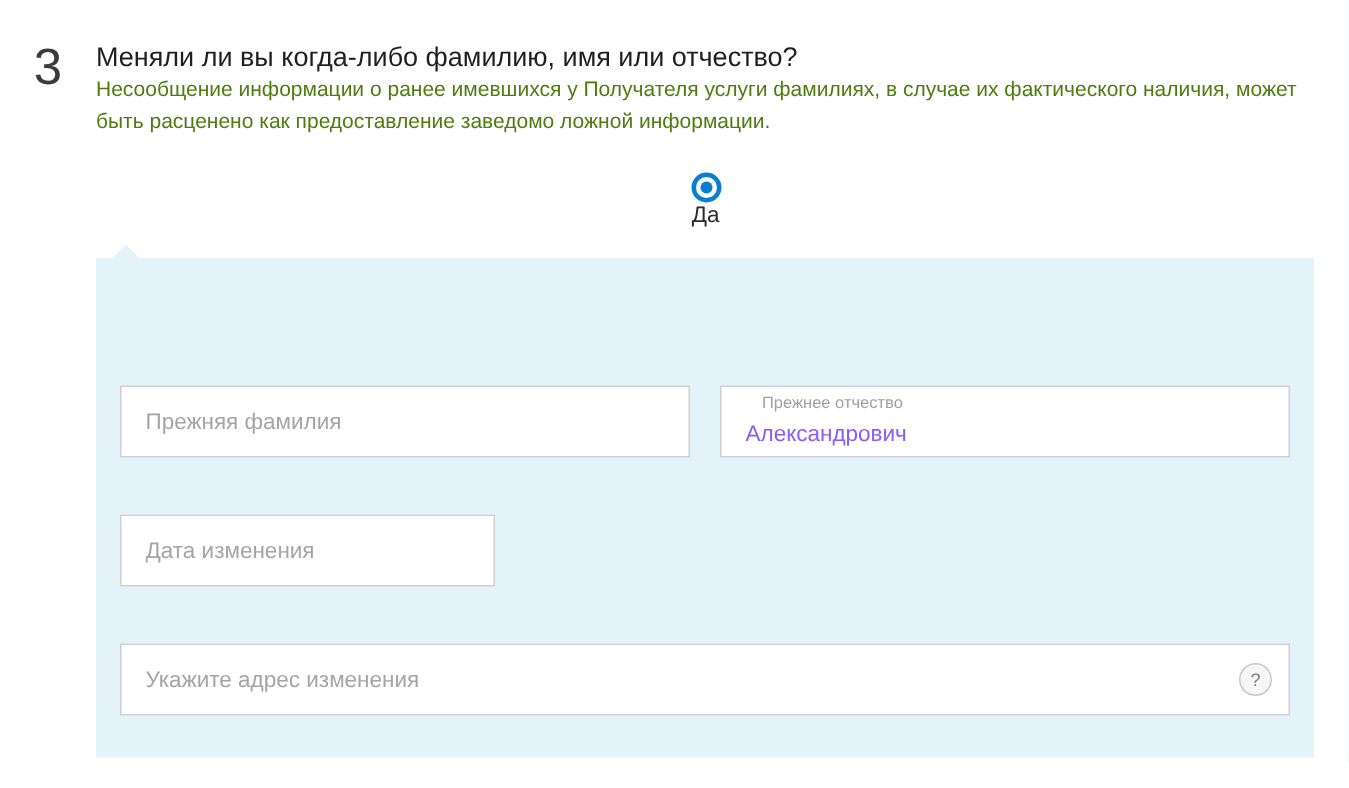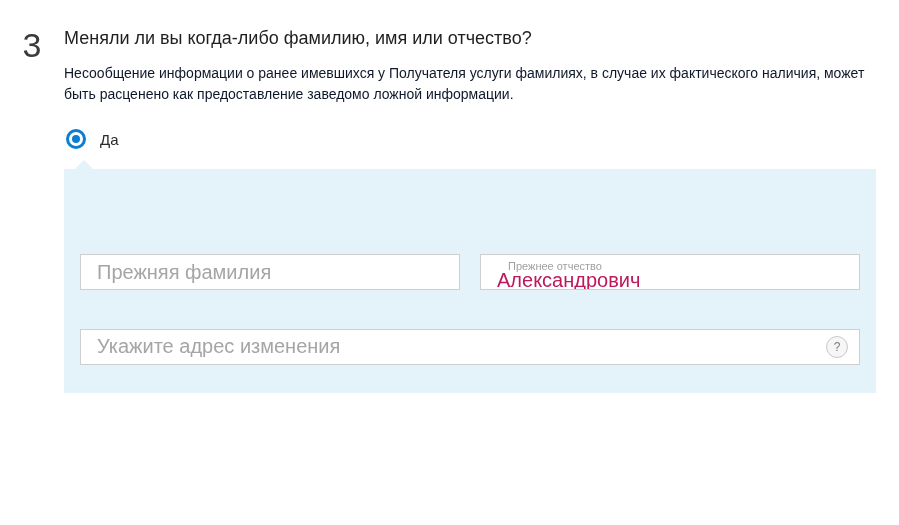--- a/index.html
+++ b/index.html
@@ -29,34 +29,33 @@
       font-family: "Segoe UI Light", Arial, sans-serif;
     }
     .content {
       flex: 1;
       padding-right: 24px;
     }
     .question-title {
       font-size: 18px;
       color: #1f1f1f;
       font-weight: 400;
-      margin-bottom: 14px;
     }
     .hint-text {
       font-size: 14px;
-      color: #0f172a;
+      color: #4d7c0f;
       line-height: 1.5;
       margin-bottom: 24px;
     }
     .radio-row {
       display: flex;
       align-items: center;
-      gap: 14px;
       margin-bottom: 20px;
       padding-left: 2px;
+      flex-direction: column;
     }
     .radio-outer {
       width: 20px;
       height: 20px;
       border: 3px solid #0a7ed2;
       border-radius: 50%;
       display: flex;
       align-items: center;
       justify-content: center;
       cursor: pointer;
@@ -97,26 +96,26 @@
     .field {
       position: relative;
       flex: 1;
     }
     .field-date {
       width: 250px;
       flex: 0 0 250px;
     }
     .input {
       width: 100%;
-      height: 36px;
+      height: 48px;
       border: 1px solid #cfcfcf;
       background: #ffffff;
       padding: 0 16px;
-      font-size: 20px;
-      color: #be185d;
+      font-size: 15px;
+      color: #8b5cf6;
       outline: none;
     }
     .input::placeholder {
       color: #a5a5a5;
     }
     .float-label {
       position: absolute;
       top: 6px;
       left: 28px;
       font-size: 11px;
@@ -174,20 +173,25 @@
   <div class="row">
     <div class="field">
       <input class="input" type="text" placeholder="Прежняя фамилия" style="">
     </div>
     <div class="field">
       <div class="float-label">Прежнее отчество</div>
       <input class="input has-value" type="text" value="Александрович" style="">
     </div>
   </div>
 
+  <div class="row">
+    <div class="field field-date">
+      <input class="input" type="text" placeholder="Дата изменения" style="">
+    </div>
+  </div>
 
   <div class="row row-last">
     <div class="field address-wrap">
       <input class="input" type="text" placeholder="Укажите адрес изменения" style="">
       <div class="help-btn">?</div>
     </div>
   </div>
 
 </div>
 

